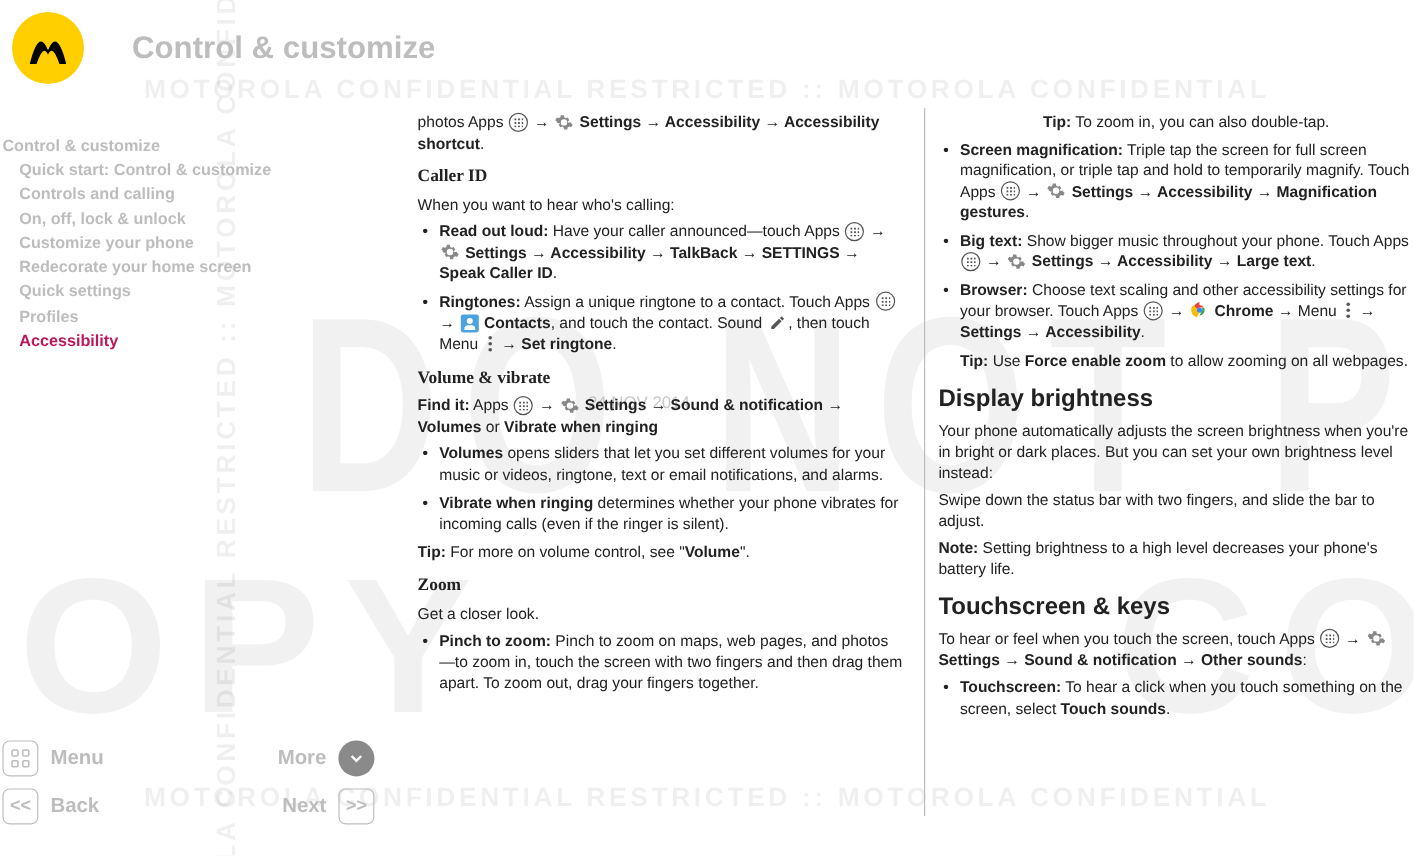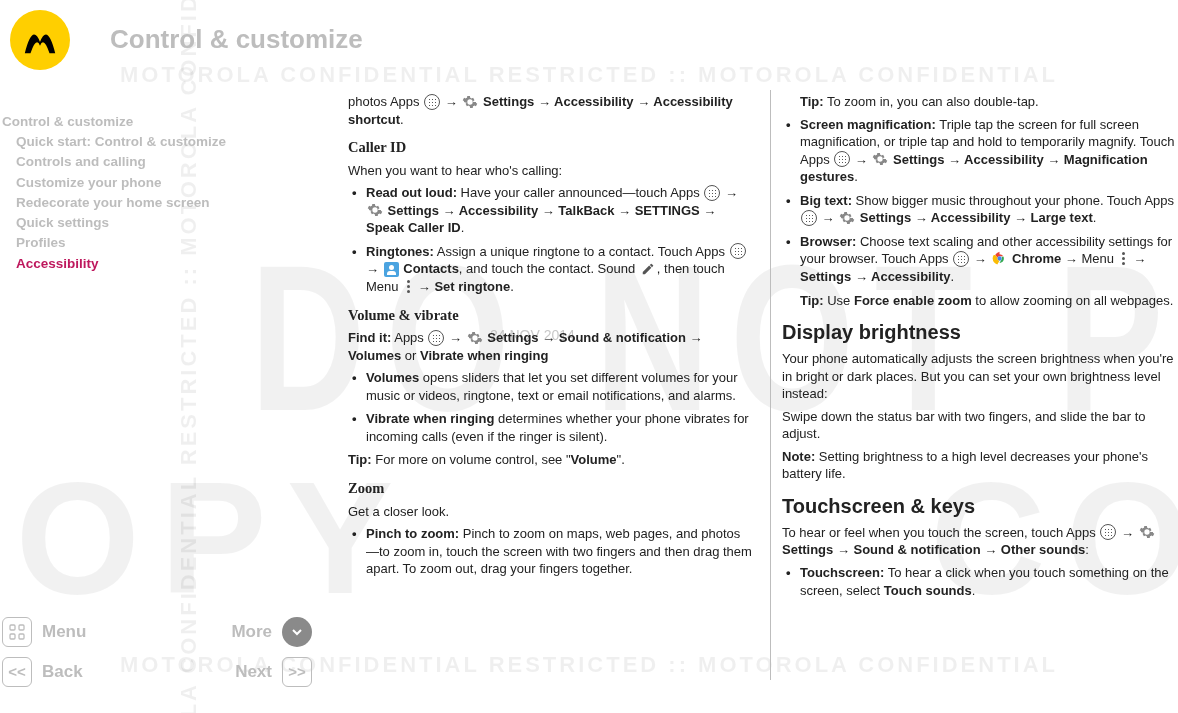--- a/index.html
+++ b/index.html
@@ -146,20 +146,21 @@
       <path d="M10 85 Q30 5 50 55 Q70 5 90 85 L75 85 Q60 40 50 65 Q40 40 25 85 Z" fill="#000"></path>
     </svg>
 </div>
 
 <div class="page-title">Control &amp; customize</div>
 
 <div class="navlist">
   <div class="item">Control &amp; customize</div>
   <div class="item child">Quick start: Control &amp; customize</div>
   <div class="item child">Controls and calling</div>
+  <div class="item child">On, off, lock &amp; unlock</div>
   <div class="item child">Customize your phone</div>
   <div class="item child">Redecorate your home screen</div>
   <div class="item child">Quick settings</div>
   <div class="item child">Profiles</div>
   <div class="item child active">Accessibility</div>
 </div>
 
 <div class="bottom-nav">
   <div class="bn-row">
     <div class="bn-icon">
@@ -237,21 +238,21 @@
   <p><strong>Tip:</strong><span> For more on volume control, see "</span><strong>Volume</strong><span class="quot">".</span></p>
 
   <div class="h3">Zoom</div>
   <p>Get a closer look.</p>
   <ul>
     <li><strong>Pinch to zoom:</strong><span> Pinch to zoom on maps, web pages, and photos—to zoom in, touch the screen with two fingers and then drag them apart. To zoom out, drag your fingers together.</span></li>
   </ul>
 </div>
 
 <div class="col c2">
-  <p style="padding-left:18px;"><strong>Tip:</strong><span> To zoom in, you can also double-tap.</span></p>
+  <p style="padding-left:18px;text-align:center;"><strong>Tip:</strong><span> To zoom in, you can also double-tap.</span></p>
   <ul>
     <li>
       <strong>Screen magnification:</strong><span> Triple tap the screen for full screen magnification, or triple tap and hold to temporarily magnify. Touch Apps </span><span class="icon-inline grid"></span><span class="arrow"> → </span><span class="icon-inline gear">
           <svg viewBox="0 0 24 24">
             <path fill="#888" d="M12 8a4 4 0 100 8 4 4 0 000-8zm9 4a7 7 0 01-.1 1.2l2 1.6-2 3.4-2.4-1a7 7 0 01-2 1.2l-.4 2.6h-4l-.4-2.6a7 7 0 01-2-1.2l-2.4 1-2-3.4 2-1.6A7 7 0 013 12a7 7 0 01.1-1.2l-2-1.6 2-3.4 2.4 1a7 7 0 012-1.2L7.9 3h4l.4 2.6a7 7 0 012 1.2l2.4-1 2 3.4-2 1.6c.1.4.1.8.1 1.2z"></path>
           </svg>
         </span><strong> Settings → Accessibility → Magnification gestures</strong><span>.</span>
     </li>
     <li>
       <strong>Big text:</strong><span> Show bigger music throughout your phone. Touch Apps </span><span class="icon-inline grid"></span><span class="arrow"> → </span><span class="icon-inline gear">

